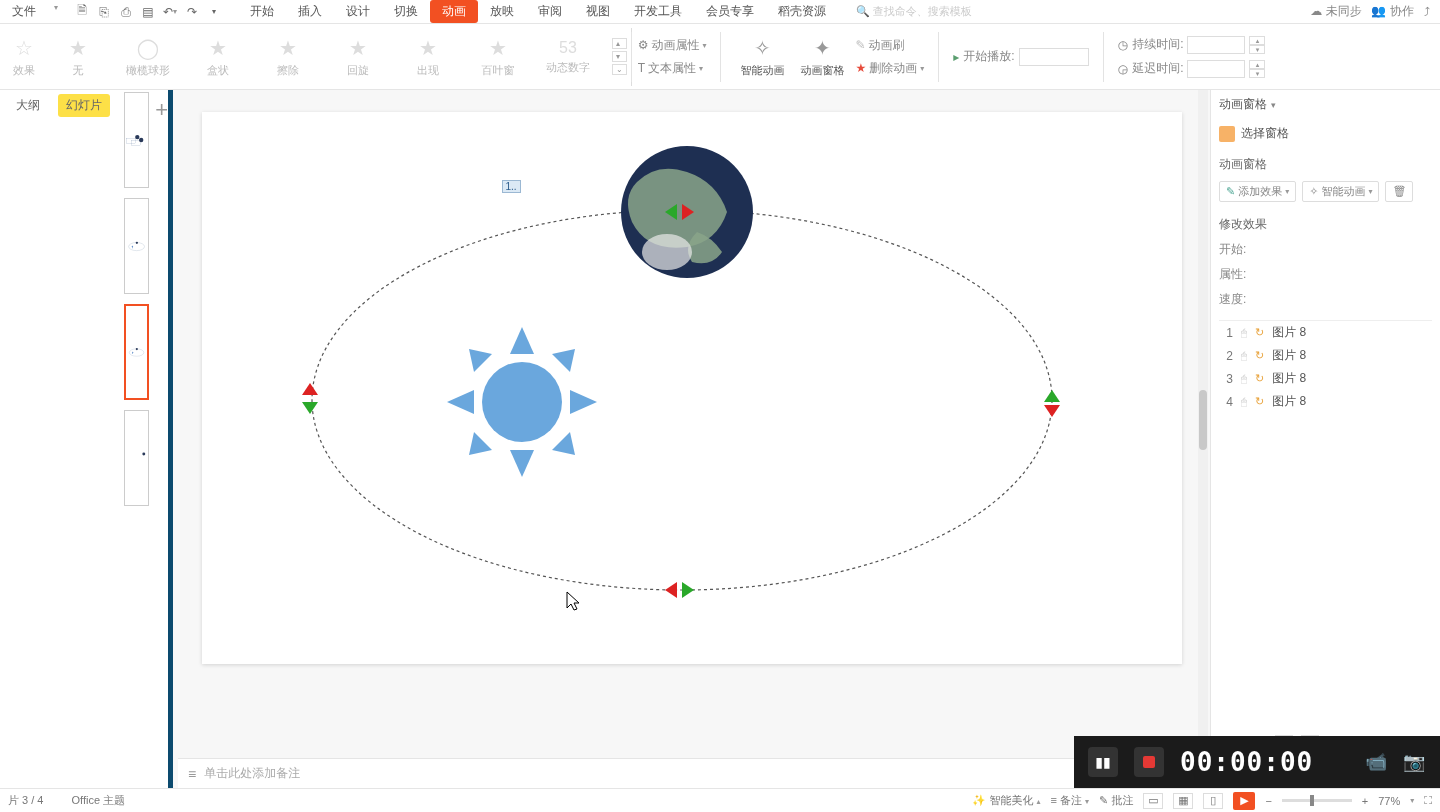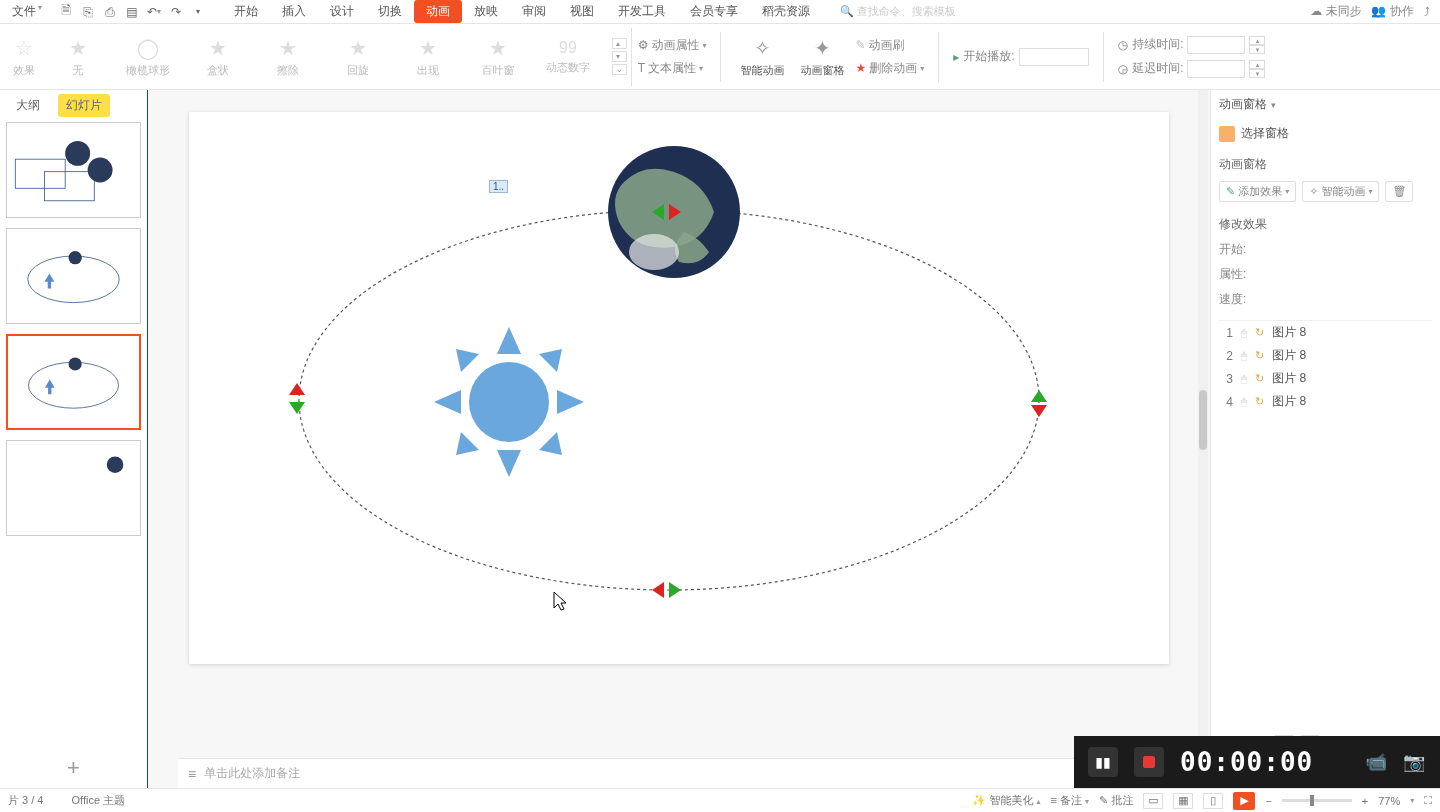--- a/index.html
+++ b/index.html
@@ -1,20 +1,20 @@
 <!DOCTYPE html>
 <html><head>
 <meta charset="utf-8">
 <style>
 * { margin: 0; padding: 0; box-sizing: border-box; font-family: "Microsoft YaHei", Arial, sans-serif; }
 body { width: 1440px; height: 812px; overflow: hidden; background: #fff; font-size: 12px; color: #333; }
 
 
 .menubar { height: 24px; display: flex; align-items: center; padding: 0 4px; border-bottom: 1px solid #e5e5e5; gap: 2px; }
-.menubar .file-menu { color: #555; padding: 0 8px; display: flex; align-items: flex-start; gap: 2px; }
+.menubar .file-menu { color: #555; padding: 0 8px; display: flex; align-items: flex-start; gap: 18px; }
 .menubar .qat { display: flex; gap: 6px; padding: 0 6px; align-items: center; }
 .menubar .qat-icon { width: 16px; height: 16px; display: flex; align-items: center; justify-content: center; color: #666; }
 .menubar .tabs { display: flex; gap: 0; margin-left: 8px; }
 .menubar .tab { padding: 3px 12px; color: #555; cursor: pointer; }
 .menubar .tab.active { background: #f25022; color: #fff; border-radius: 3px; }
 .menubar .right-area { margin-left: auto; display: flex; gap: 10px; align-items: center; color: #888; padding-right: 6px; }
 .menubar .search-hint { color: #ccc; font-size: 11px; display: flex; align-items: center; gap: 3px; }
 
 
 .ribbon { height: 66px; display: flex; align-items: center; border-bottom: 1px solid #e5e5e5; padding: 0 4px; }
@@ -31,21 +31,21 @@
 .ribbon .btn-lg .ic { font-size:20px; color:#999;}
 .ribbon .timing-row { display:flex; align-items:center; gap:4px; color:#888;}
 .ribbon .timing-row input { width:58px; height:18px; border:1px solid #ddd; font-size:11px; padding:0 2px;}
 .ribbon .spin { width:16px; display:flex; flex-direction:column; }
 .ribbon .spin span { height:9px; border:1px solid #ddd; font-size:7px; text-align:center; line-height:7px; color:#999;}
 
 
 .main { display: flex; height: calc(812px - 24px - 66px - 24px); }
 
 
-.left-panel { width: 148px; border-right: 1px solid #0c4a6e; display:flex; flex-direction:column; }
+.left-panel { width: 173px; border-right: 5px solid #0c4a6e; display:flex; flex-direction:row; }
 .left-tabs { height: 30px; display:flex; align-items:center; padding: 0 8px; gap:10px;}
 .left-tabs .lt { padding:3px 8px; color:#666; font-size:12px; border-radius:3px; cursor:pointer;}
 .left-tabs .lt.active { background:#fde047; }
 .thumbs { flex:1; overflow-y:auto; padding: 2px 6px;}
 .thumb { border:1px solid #ccc; margin-bottom:10px; height:96px; background:#fff; position:relative; cursor:pointer;}
 .thumb.selected { border:2px solid #f25022; }
 .thumb svg { width:100%; height:100%;}
 .add-slide { height:40px; display:flex; align-items:center; justify-content:center; color:#999; font-size:22px;}
 
 
@@ -174,21 +174,21 @@
       </div>
     <div class="preset">
         <span class="star">★</span>
         <span>出现</span>
       </div>
     <div class="preset">
         <span class="star">★</span>
         <span>百叶窗</span>
       </div>
     <div class="preset">
-        <span class="star" style="color:#ddd;font-size:16px;">99</span>
+        <span class="star" style="color:#ddd;font-size:16px;">53</span>
         <span>动态数字</span>
       </div>
     <div style="display:flex;flex-direction:column;gap:2px;margin-left:4px;">
       <span class="chev" style="border:1px solid #ddd;padding:0 3px;">▴</span>
       <span class="chev" style="border:1px solid #ddd;padding:0 3px;">▾</span>
       <span class="chev" style="border:1px solid #ddd;padding:0 3px;">⌄</span>
     </div>
   </div>
   <div class="group">
     <div class="stack">

